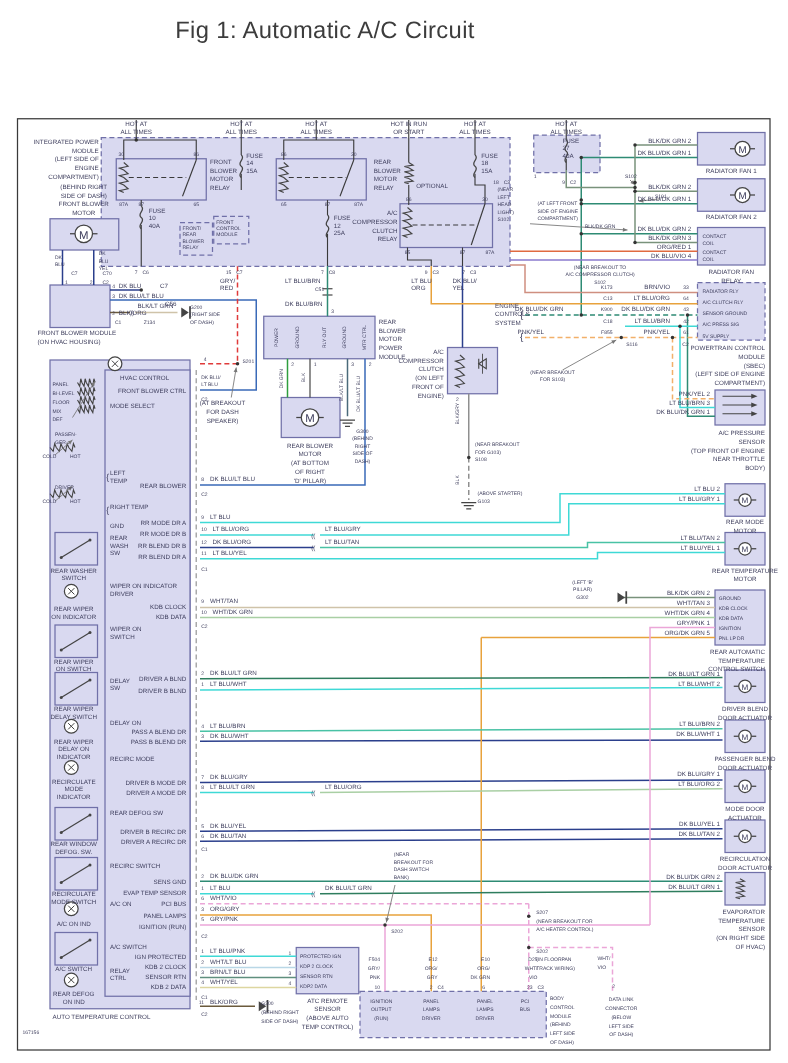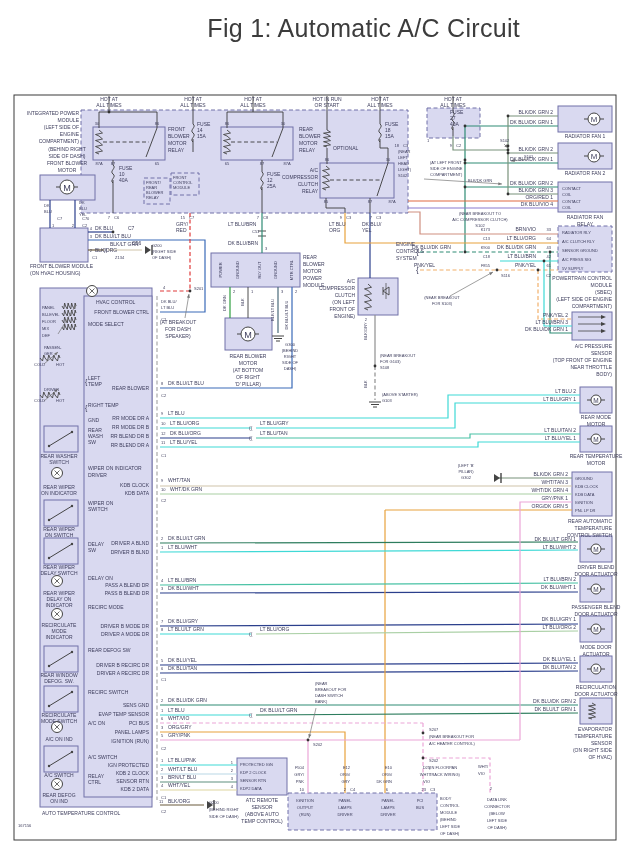--- a/index.html
+++ b/index.html
@@ -1,19 +1,19 @@
 <!DOCTYPE html>
 <html><head>
 <meta charset="utf-8">
 <style>
   html,body{margin:0;padding:0;background:#fff;}
   #page{position:relative;width:630px;height:850px;background:#fff;overflow:hidden;
         font-family:"Liberation Sans","DejaVu Sans",sans-serif;}
-  #title{position:absolute;top:14px;left:0;width:520px;text-align:right;
-         font-size:25px;color:#3c3c3c;letter-spacing:.3px;}
+  #title{position:absolute;top:14px;left:0;width:520px;text-align:center;
+         font-size:19px;color:#3c3c3c;letter-spacing:.3px;}
   svg{position:absolute;top:0;left:0;}
   text{fill:#3d3d5c;}
 </style>
 </head>
 <body>
 <div id="page">
   <div id="title">Fig 1: Automatic A/C Circuit</div>
   <svg id="d" width="630" height="850" viewBox="0 0 630 850">
       <rect x="14" y="95" width="602" height="745" fill="#fff" stroke="#3a3a3a" stroke-width="1"></rect>
       <rect x="81" y="110" width="327" height="103" fill="#d9d9f0" stroke="#7070a8" stroke-width="1" stroke-dasharray="4 2.5"></rect>

